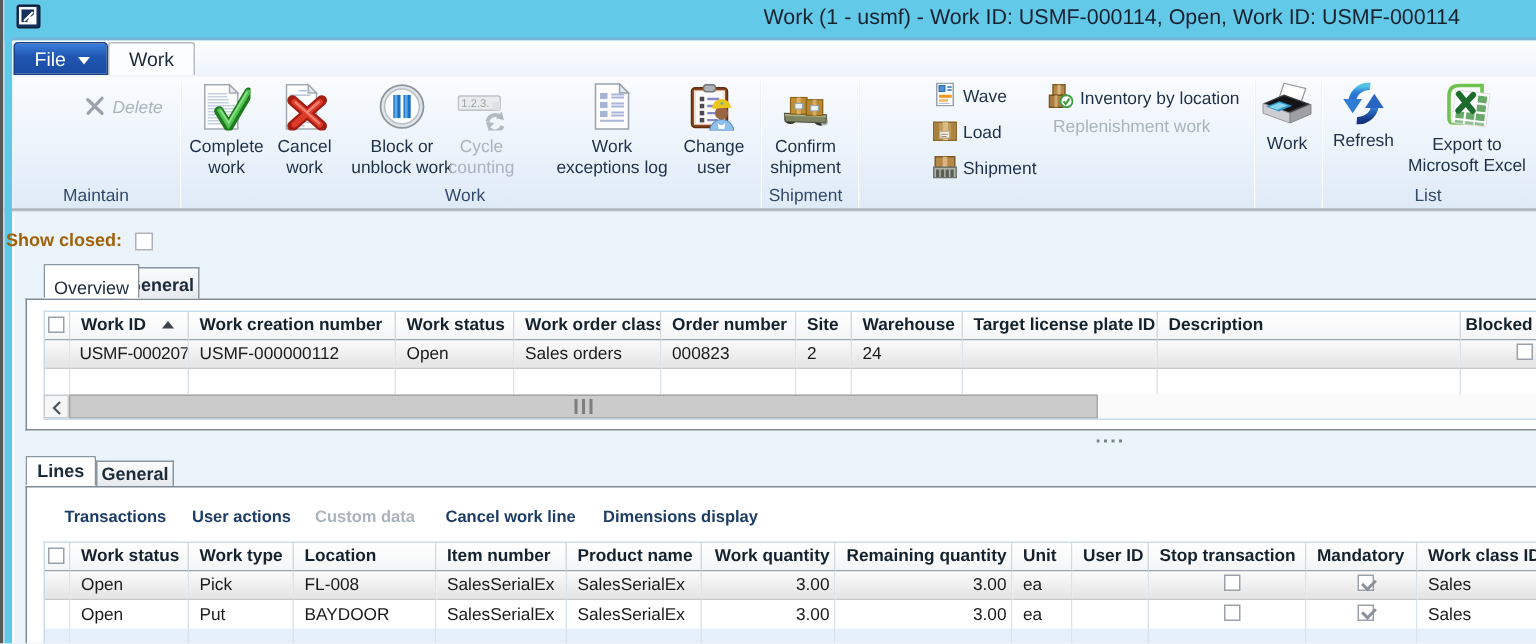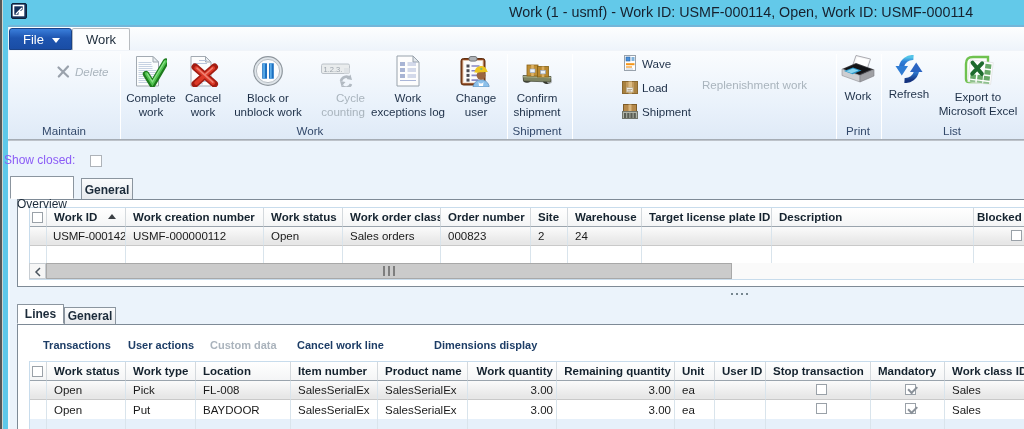--- a/index.html
+++ b/index.html
@@ -28,21 +28,21 @@
 #ribbonbot { left:0px; top:139px; width:1024px; height:2px; background:linear-gradient(#99a1a9,#c9ced4); }
 .gsep { position:absolute; top:3px; width:1px; height:86px; background:#c5d4e4; border-right:1px solid #ffffff; }
 .glabel { position:absolute; top:72.5px; font-size:11.6px; color:#33496b; width:200px; text-align:center; }
 .bigbtn { position:absolute; top:4px; text-align:center; font-size:11.6px; color:#1e3048; line-height:13.5px; }
 .bigbtn svg { display:block; margin:0 auto 4px auto; }
 .graytext { color:#a9b4bd !important; }
 .smallrow { position:absolute; font-size:11.6px; color:#1e3048; height:18px; line-height:18px; }
 .smallrow svg { vertical-align:-3px; }
 
 
-#showclosed { left:4px; top:153px; font-size:12px; color:#8b5cf6; }
+#showclosed { left:4px; top:153px; font-size:12px; color:#a16207;font-weight:bold; }
 #sc-box { left:90px; top:155px; width:12px; height:12px; background:#fff; border:1px solid #aeb3b9; }
 
 .tab1 { position:absolute; background:#fff; border:1px solid #8b959f; border-bottom:1px solid #fff; border-radius:1px 1px 0 0; font-size:12px; color:#1c2b3a; text-align:center; z-index:3; }
 .tab2 { position:absolute; background:linear-gradient(#fafbfc,#e7eaee); border:1px solid #8b959f; border-bottom:none; font-size:12px; font-weight:600; color:#1c2b3a; text-align:center; z-index:2; }
 
 #panel1 { left:17px; top:199px; width:1007px; height:88px; background:#fff; border:1px solid #7e8a96; border-right:none; }
 #panel2 { left:17px; top:324px; width:1007px; height:105px; background:#fff; border:1px solid #7e8a96; border-right:none; border-bottom:none; }
 
 table.grid { position:absolute; border-collapse:separate; border-spacing:0; table-layout:fixed; font-size:11.5px; color:#1a1a1a; border-top:1px solid #c8dcec; border-left:1px solid #c8dcec; }
 table.grid th { font-weight:bold; color:#14222e; text-align:left; padding:0 3px 0 7px; border-right:1px solid #d4d9dd; border-bottom:1px solid #9aa4ad; background:linear-gradient(#ffffff,#f4f5f6); height:19px; font-size:11.5px; white-space:nowrap; overflow:hidden; }
@@ -79,21 +79,20 @@
 <div class="abs" id="tabrow"></div>
 <div class="abs" id="ribbon">
   <div class="gsep" style="left:111px"></div>
   <div class="gsep" style="left:498px"></div>
   <div class="gsep" style="left:563px"></div>
   <div class="gsep" style="left:827px"></div>
   <div class="gsep" style="left:872px"></div>
   <div class="glabel" style="left:-45px">Maintain</div>
   <div class="glabel" style="left:201px">Work</div>
   <div class="glabel" style="left:428px">Shipment</div>
-  <div class="glabel" style="left:749px">Print</div>
   <div class="glabel" style="left:843px">List</div>
 
   <div class="smallrow" style="left:47px; top:12px;font-style:italic;"><svg width="15" height="15" viewBox="0 0 15 15">
         <path d="M2.5 3.5 L12 12.5 M12 2.5 L2.8 12.5" stroke="#9aa2ac" stroke-width="2.2" fill="none" stroke-linecap="round"></path>
       </svg><span class="graytext" style="margin-left:4px">Delete</span></div>
 
   <div class="bigbtn" style="left:117px; width:50px;"><svg width="32" height="32" viewBox="0 0 32 32">
         <path d="M1.5 1.5 h16.5 l5.5 5.5 v24 h-22 z" fill="#fcfdfd" stroke="#a2aab2"></path>
         <path d="M18 1.5 l5.5 5.5 h-5.5 z" fill="#e8edf1" stroke="#a2aab2"></path>
         <g stroke="#c6d2e2" stroke-width="1">
@@ -114,21 +113,21 @@
         <path d="M10 13.2 L25.8 27.2 M25.5 13 L17.6 20" stroke="#ef8071" stroke-width="1.6" stroke-linecap="round" fill="none"></path>
       </svg>Cancel<br>work</div>
   <div class="bigbtn" style="left:222px; width:74px;"><svg width="32" height="32" viewBox="0 0 32 32">
         <circle cx="16" cy="16" r="14.3" fill="#dfe5ea" stroke="#8f979e" stroke-width="1.2"></circle>
         <circle cx="16" cy="16" r="11.6" fill="#fbfcfd" stroke="#b8bec4"></circle>
         <rect x="10.2" y="8.3" width="4.8" height="15.4" fill="#1d70c0"></rect>
         <rect x="11.1" y="8.3" width="1.8" height="15.4" fill="#5cace9"></rect>
         <rect x="17" y="8.3" width="4.8" height="15.4" fill="#1d70c0"></rect>
         <rect x="17.9" y="8.3" width="1.8" height="15.4" fill="#5cace9"></rect>
       </svg>Block or<br>unblock work</div>
-  <div class="bigbtn graytext" style="left:300px; width:56px;text-align:right;"><svg width="32" height="32" viewBox="0 0 32 32">
+  <div class="bigbtn graytext" style="left:284px; width:56px;"><svg width="32" height="32" viewBox="0 0 32 32">
         <rect x="0.5" y="9" width="28" height="9.5" rx="1.5" fill="#e9eced" stroke="#bcc2c8"></rect>
         <rect x="23" y="13" width="5.5" height="5.5" fill="#dfe3e6"></rect>
         <text x="2.5" y="16.5" font-size="7.5" fill="#9aa2aa" font-family="Liberation Sans">1.2.3.</text>
         <path d="M20 26 a5.5 5.5 0 0 1 9 -3 M30 29 a5.5 5.5 0 0 1 -9 2" stroke="#b2bac2" stroke-width="2.6" fill="none"></path>
         <path d="M29.5 19.5 l1.5 5.5 -5.5 -1 z M20.5 31.5 l-1.5 -5.5 5.5 1 z" fill="#b2bac2"></path>
       </svg>Cycle<br>counting</div>
   <div class="bigbtn" style="left:360px; width:78px;"><svg width="32" height="32" viewBox="0 0 32 32">
         <path d="M5 1 h16 l6 6 v24 h-22 z" fill="#fdfdfd" stroke="#98a2ac"></path>
         <path d="M21 1 l6 6 h-6 z" fill="#e2e7ec" stroke="#98a2ac"></path>
         <g fill="#a8b4d4">
@@ -199,20 +198,28 @@
         <rect x="1.5" y="1.5" width="13" height="7" fill="#b6894a" stroke="#7e5c28"></rect>
         <rect x="6.5" y="1.5" width="3" height="7" fill="#d9b67e"></rect>
         <rect x="0.5" y="8.5" width="15" height="7" fill="#b0b4a8" stroke="#70746a"></rect>
         <g fill="#5a5e54">
           <rect x="2" y="10" width="2.2" height="5"></rect>
           <rect x="5.2" y="10" width="2.2" height="5"></rect>
           <rect x="8.4" y="10" width="2.2" height="5"></rect>
           <rect x="11.6" y="10" width="2.2" height="5"></rect>
         </g>
       </svg><span style="margin-left:4px">Shipment</span></div>
+  <div class="smallrow" style="left:690px; top:5px;"><svg width="17" height="16" viewBox="0 0 17 16">
+        <rect x="3" y="0.5" width="8" height="7" fill="#b6894a" stroke="#7e5c28"></rect>
+        <rect x="6" y="0.5" width="2" height="7" fill="#d9b67e"></rect>
+        <rect x="0.5" y="7.5" width="9" height="8" fill="#a87e42" stroke="#74521e"></rect>
+        <rect x="4" y="7.5" width="2" height="8" fill="#cfa86e"></rect>
+        <circle cx="12" cy="11.5" r="4" fill="#fff" stroke="#3f9e3f" stroke-width="1.2"></circle>
+        <path d="M10 11.5 l1.5 1.8 2.5 -3.6" stroke="#3f9e3f" stroke-width="1.4" fill="none"></path>
+      </svg><span style="margin-left:4px">Inventory by location</span></div>
   <div class="smallrow graytext" style="left:693px; top:25px;"><span>Replenishment work</span></div>
 
   <div class="bigbtn" style="left:829px; width:40px;"><svg width="34" height="30" viewBox="0 0 34 30">
         <polygon points="15,0.5 29.5,4 25.5,16 11,12.5" fill="#f8f8f9" stroke="#96969c" stroke-width="0.8"></polygon>
         <polygon points="16.5,2.5 27.5,5.2 24.5,14 13.5,11.3" fill="#ffffff"></polygon>
         <polygon points="1,14 15,8 33,14.5 19,20.5" fill="#3c3c40"></polygon>
         <polygon points="3,14 15,9 30,14.3 18,19.5" fill="#141416"></polygon>
         <polygon points="1,14 19,20.5 19,27 1,20.5" fill="#cdced1" stroke="#8e8e94" stroke-width="0.6"></polygon>
         <polygon points="19,20.5 33,14.5 33,21 19,27" fill="#9fa0a4" stroke="#7e7e84" stroke-width="0.6"></polygon>
         <polygon points="3,16 12,12.5 20.5,15.5 11.5,19.3" fill="#2a96c8"></polygon>
@@ -263,21 +270,21 @@
 <div class="abs" id="ribbonbot"></div>
 
 <div class="abs" id="leftedge"></div>
 <div class="abs" id="leftedge2"></div>
 <div class="abs" id="leftborder"></div>
 <div id="leftwhite"></div>
 
 <div class="abs" id="showclosed">Show closed:</div>
 <div class="abs" id="sc-box"></div>
 
-<div class="tab1" style="left:10px; top:176px; width:64px; height:23px; padding-top:20px;">Overview</div>
+<div class="tab1" style="left:29px; top:176px; width:64px; height:23px; padding-top:8px;">Overview</div>
 <div class="tab2" style="left:81px; top:178px; width:52px; height:21px; padding-top:4px;">General</div>
 <div class="abs" id="panel1"></div>
 
 <table class="grid" style="left:29px; top:207px; width:995px;">
 <colgroup>
       <col style="width:17px">
       <col style="width:79px">
       <col style="width:138px">
       <col style="width:79px">
       <col style="width:98px">
@@ -297,21 +304,21 @@
         <th>Work order class</th>
         <th>Order number</th>
         <th>Site</th>
         <th>Warehouse</th>
         <th>Target license plate ID</th>
         <th>Description</th>
         <th style="padding-left:3px">Blocked</th>
       </tr>
 <tr class="r1">
         <td></td>
-        <td style="padding-left:6px; letter-spacing:-0.15px">USMF-000142</td>
+        <td style="padding-left:6px; letter-spacing:-0.15px">USMF-000207</td>
         <td>USMF-000000112</td>
         <td>Open</td>
         <td>Sales orders</td>
         <td>000823</td>
         <td>2</td>
         <td>24</td>
         <td></td>
         <td></td>
         <td style="text-align:center"><span class="cb"></span></td>
       </tr>
@@ -351,21 +358,21 @@
   </svg>
 
 <div class="tab1" style="left:17px; top:304px; width:47px; height:20px; padding-top:2px; font-weight:600;">Lines</div>
 <div class="tab2" style="left:64px; top:307px; width:52px; height:17px; padding-top:1px;">General</div>
 <div class="abs" id="panel2"></div>
 <div class="abs" id="actionstrip" style="left:0; top:339px; width:1024px; height:14px;">
 <span style="left:43px;">Transactions</span>
 <span style="left:128px;">User actions</span>
 <span style="left:210px; color:#aab3bc;">Custom data</span>
 <span style="left:297px;">Cancel work line</span>
-<span style="left:402px;margin-left:32px;">Dimensions display</span>
+<span style="left:402px;">Dimensions display</span>
 </div>
 
 <table class="grid" style="left:29px; top:361px; width:995px;">
 <colgroup>
       <col style="width:17px">
       <col style="width:79px">
       <col style="width:70px">
       <col style="width:95px">
       <col style="width:87px">
       <col style="width:90px">

